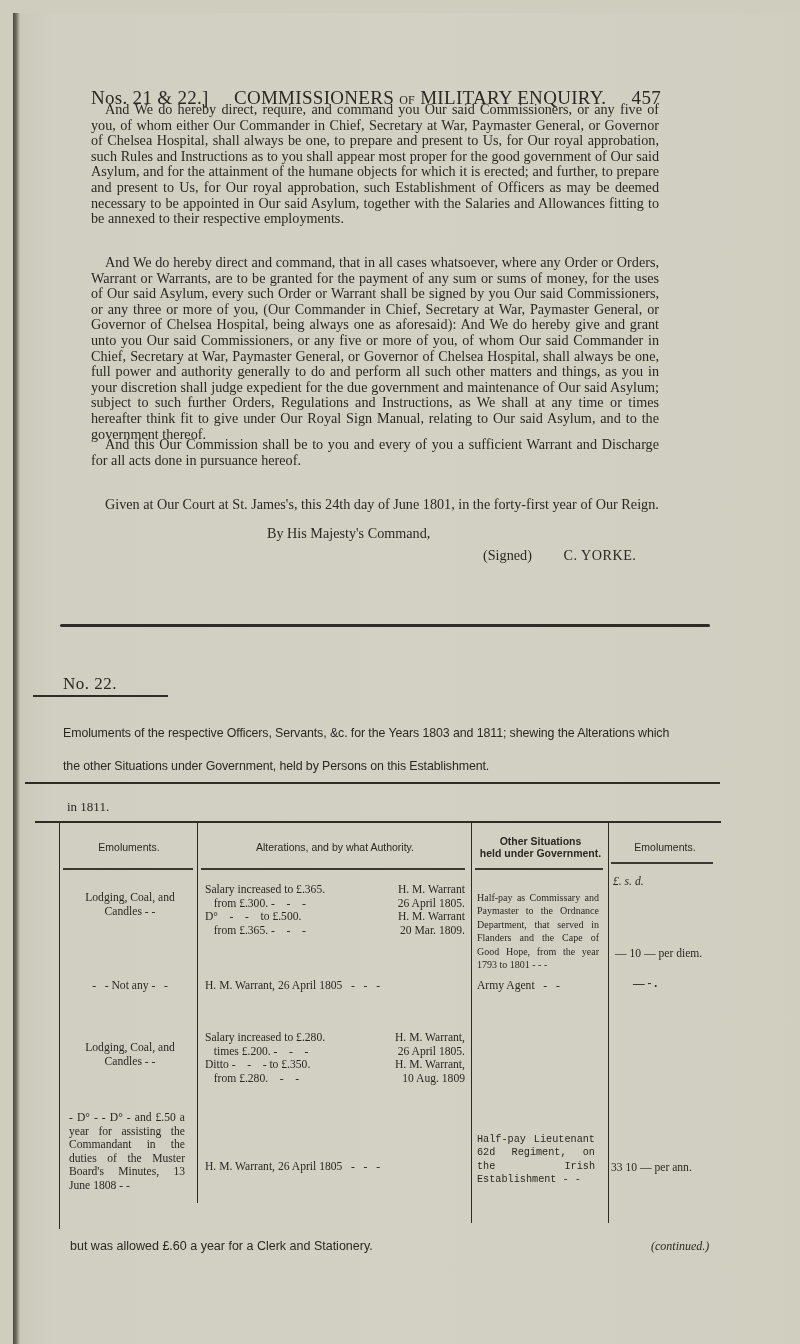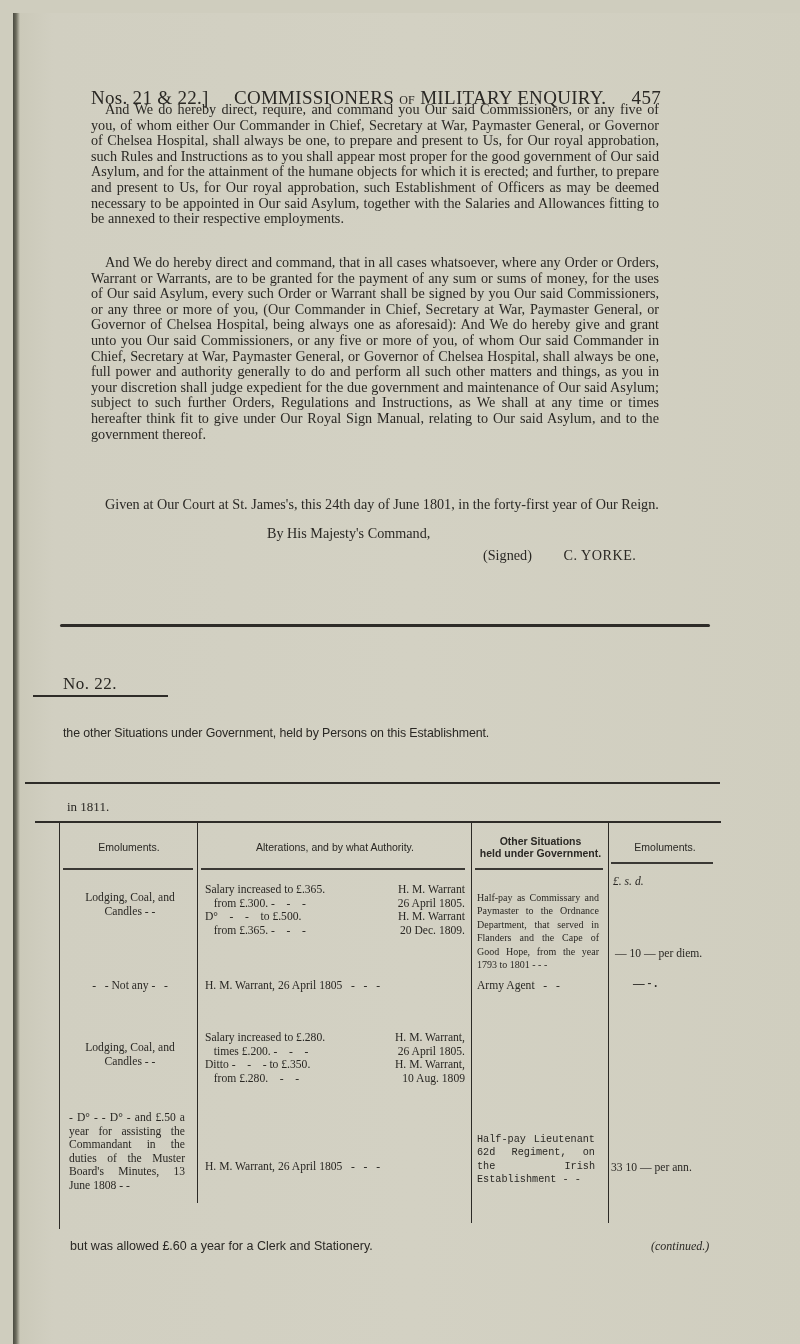--- a/index.html
+++ b/index.html
@@ -93,36 +93,40 @@
     </span>
     <span>457</span>
   </div>
 
   <div class="prose p1">
     <p>And We do hereby direct, require, and command you Our said Commissioners, or any five of you, of whom either Our Commander in Chief, Secretary at War, Paymaster General, or Governor of Chelsea Hospital, shall always be one, to prepare and present to Us, for Our royal approbation, such Rules and Instructions as to you shall appear most proper for the good government of Our said Asylum, and for the attainment of the humane objects for which it is erected; and further, to prepare and present to Us, for Our royal approbation, such Establishment of Officers as may be deemed necessary to be appointed in Our said Asylum, together with the Salaries and Allowances fitting to be annexed to their respective employments.</p>
   </div>
   <div class="prose p2">
     <p>And We do hereby direct and command, that in all cases whatsoever, where any Order or Orders, Warrant or Warrants, are to be granted for the payment of any sum or sums of money, for the uses of Our said Asylum, every such Order or Warrant shall be signed by you Our said Commissioners, or any three or more of you, (Our Commander in Chief, Secretary at War, Paymaster General, or Governor of Chelsea Hospital, being always one as aforesaid): And We do hereby give and grant unto you Our said Commissioners, or any five or more of you, of whom Our said Commander in Chief, Secretary at War, Paymaster General, or Governor of Chelsea Hospital, shall always be one, full power and authority generally to do and perform all such other matters and things, as you in your discretion shall judge expedient for the due government and maintenance of Our said Asylum; subject to such further Orders, Regulations and Instructions, as We shall at any time or times hereafter think fit to give under Our Royal Sign Manual, relating to Our said Asylum, and to the government thereof.</p>
   </div>
+  <div class="prose p3">
+    <p>And this Our Commission shall be to you and every of you a sufficient Warrant and Discharge for all acts done in pursuance hereof.</p>
+  </div>
   <div class="prose p4">
     <p>Given at Our Court at St. James's, this 24th day of June 1801, in the forty-first year of Our Reign.</p>
   </div>
 
   <div class="by-cmd">By His Majesty's Command,</div>
   <div class="signed">
     <span>(Signed)</span>
     <span class="name">C. YORKE.</span>
   </div>
 
   <div class="rule rule-top"></div>
 
   <div class="no22">No. 22.</div>
   <div class="rule rule-no22"></div>
 
   <div class="intro">
+    <div>Emoluments of the respective Officers, Servants, &amp;c. for the Years 1803 and 1811; shewing the Alterations which</div>
     <div>the other Situations under Government, held by Persons on this Establishment.</div>
   </div>
   <div class="rule rule-intro"></div>
 
   <div class="in1811">in 1811.</div>
   <div class="rule rule-table"></div>
 
   <div class="tbl">
     <div class="vline v1"></div>
     <div class="vline v2"></div>
@@ -145,21 +149,21 @@
     <div class="cell italic" style="left:600px;top:52px;">£.   s.   d.</div>
 
     <div class="cell" style="left:52px;top:68px;width:130px;text-align:center;">
       <div>Lodging, Coal, and</div>
       <div>Candles    -    -</div>
     </div>
     <div class="cell" style="left:192px;top:60px;width:260px;text-align:center;">
       <div class="alt-row"><span>Salary increased to £.365.</span><span>H. M. Warrant</span></div>
       <div class="alt-row"><span>   from £.300. -    -    -</span><span>26 April 1805.</span></div>
       <div class="alt-row"><span>D°    -    -    to £.500.</span><span>H. M. Warrant</span></div>
-      <div class="alt-row"><span>   from £.365. -    -    -</span><span>20 Dec. 1809.</span></div>
+      <div class="alt-row"><span>   from £.365. -    -    -</span><span>20 Mar. 1809.</span></div>
     </div>
     <div class="cell" style="left:464px;top:68px;width:122px;text-align:justify;font-size:10px;line-height:13.4px;">Half-pay as Commissary and Paymaster to the Ordnance Department, that served in Flanders and the Cape of Good Hope, from the year 1793 to 1801   -   -   -</div>
     <div class="cell" style="left:602px;top:124px;">— 10 — per diem.</div>
 
     <div class="cell" style="left:52px;top:156px;width:130px;text-align:center;white-space:pre;">-   - Not any -   -</div>
     <div class="cell" style="left:192px;top:156px;width:260px;white-space:pre;">H. M. Warrant, 26 April 1805   -   -   -</div>
     <div class="cell" style="left:464px;top:156px;width:122px;white-space:pre;">Army Agent   -   -</div>
     <div class="cell" style="left:620px;top:154px;font-weight:bold;">—   -   .</div>
 
     <div class="cell" style="left:52px;top:218px;width:130px;text-align:center;">

